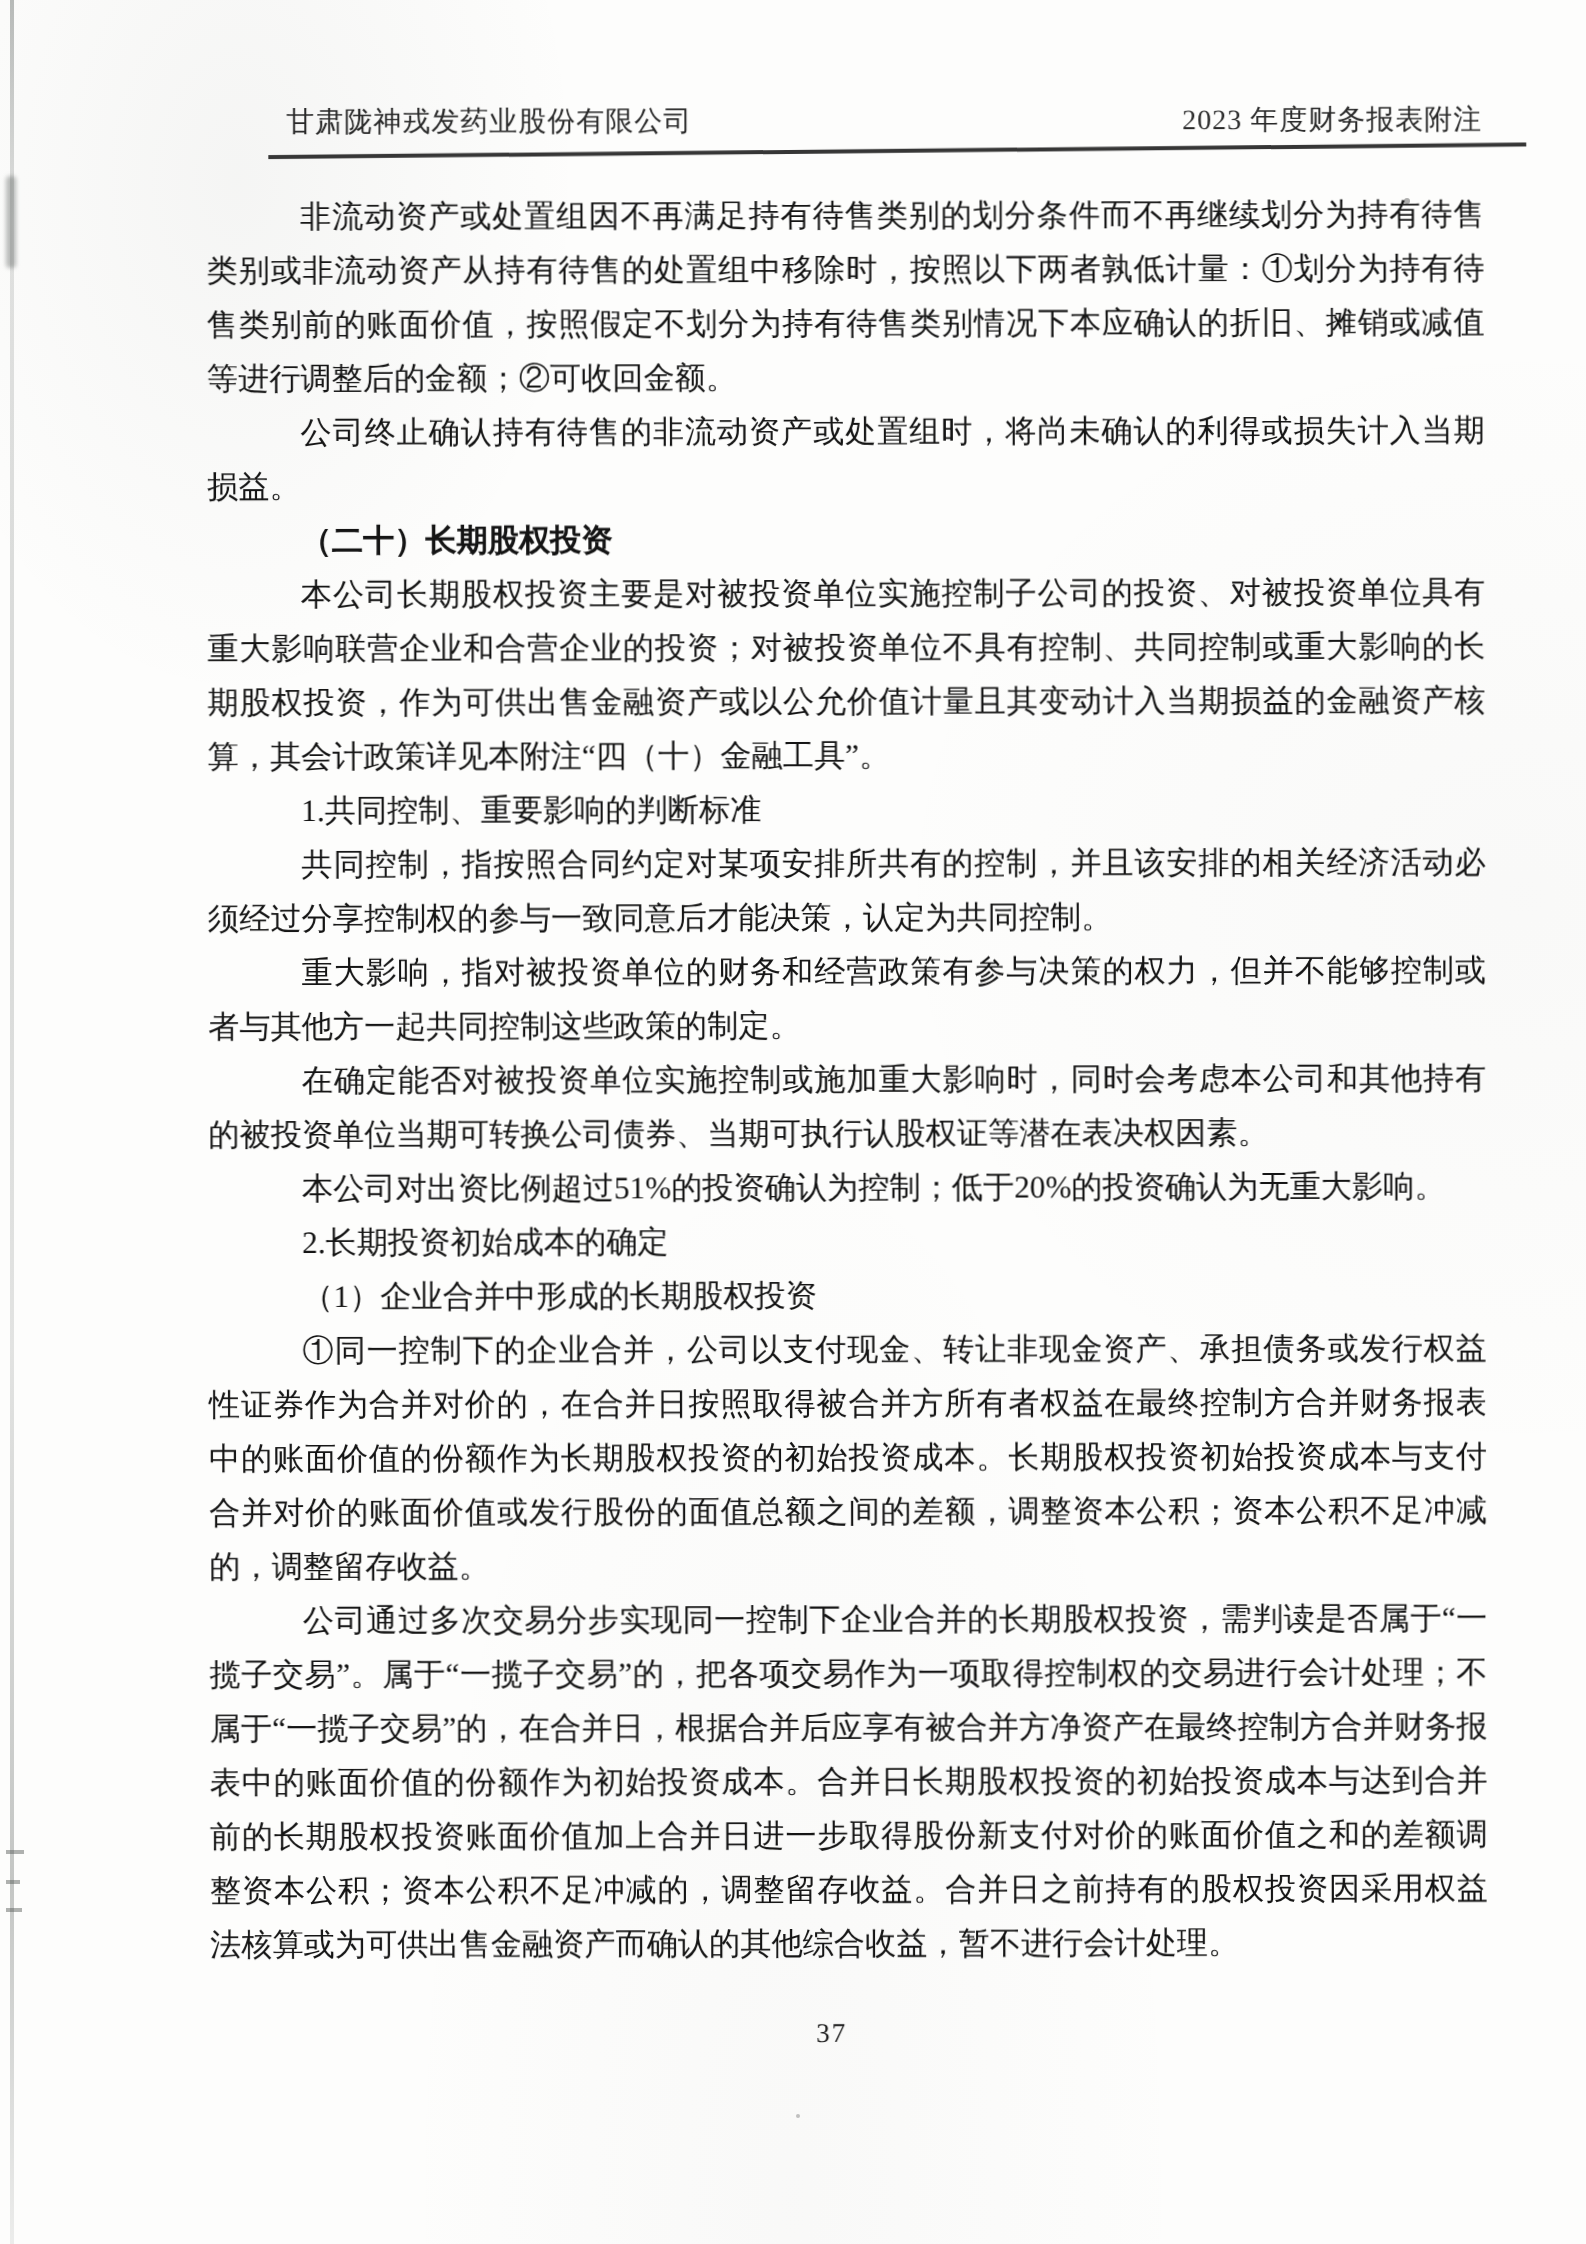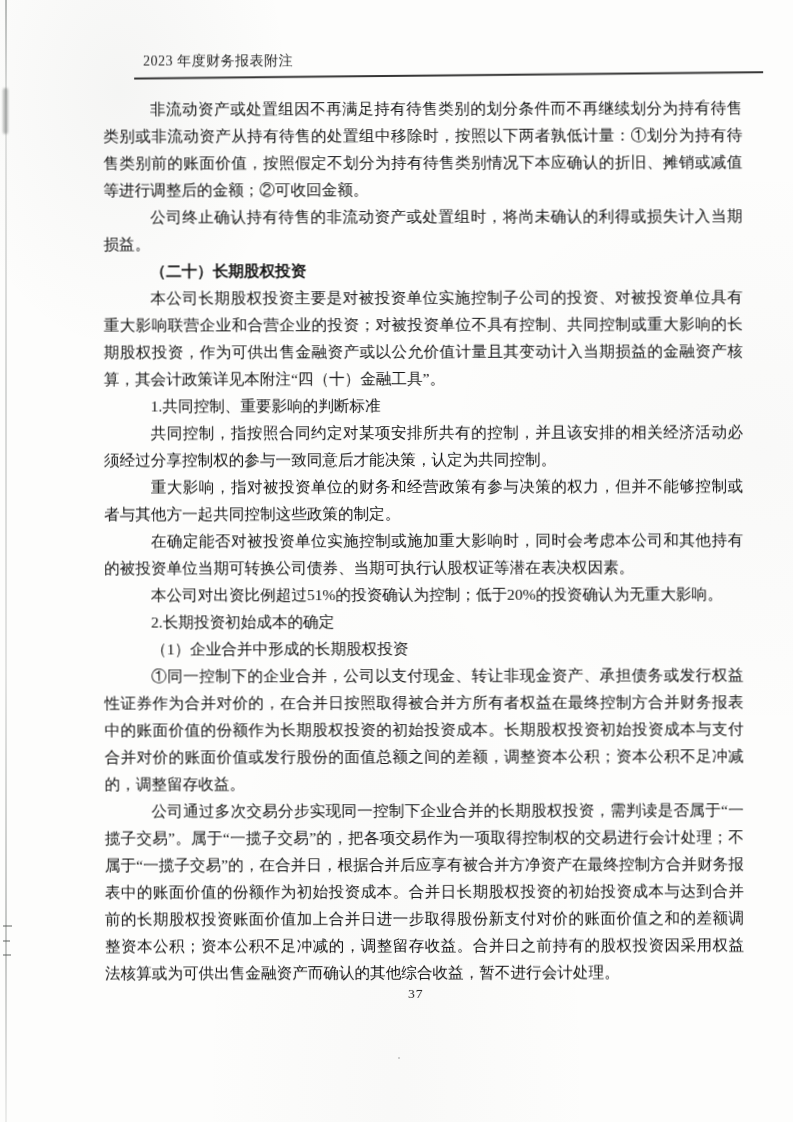--- a/index.html
+++ b/index.html
@@ -73,21 +73,21 @@
   .doc-body p {
     margin: 0;
     text-indent: 3em;
   }
   .doc-body .heading {
     font-weight: 700;
   }
   .page-number {
     position: absolute;
     left: 406px;
-    top: 986px;
+    top: 1009px;
     font-size: 13.5px;
     color: #242424;
     letter-spacing: 1px;
   }
   
   .edge-line {
     position: absolute;
     left: 5px;
     top: 0;
     width: 2px;
@@ -137,20 +137,21 @@
   <div class="edge-tick tick-a"></div>
   <div class="edge-tick tick-b"></div>
   <div class="edge-tick tick-c"></div>
   <div class="speck speck-a"></div>
   <div class="speck speck-b"></div>
 
   <div class="scan-skew">
     <div class="soften">
 
       <div class="page-header">
+        <span>甘肃陇神戎发药业股份有限公司</span>
         <span>2023 年度财务报表附注</span>
       </div>
 
       <div class="header-rule"></div>
 
       <div class="doc-body">
         <p>非流动资产或处置组因不再满足持有待售类别的划分条件而不再继续划分为持有待售类别或非流动资产从持有待售的处置组中移除时，按照以下两者孰低计量：①划分为持有待售类别前的账面价值，按照假定不划分为持有待售类别情况下本应确认的折旧、摊销或减值等进行调整后的金额；②可收回金额。</p>
         <p>公司终止确认持有待售的非流动资产或处置组时，将尚未确认的利得或损失计入当期损益。</p>
         <p class="heading">（二十）长期股权投资</p>
         <p>本公司长期股权投资主要是对被投资单位实施控制子公司的投资、对被投资单位具有重大影响联营企业和合营企业的投资；对被投资单位不具有控制、共同控制或重大影响的长期股权投资，作为可供出售金融资产或以公允价值计量且其变动计入当期损益的金融资产核算，其会计政策详见本附注“四（十）金融工具”。</p>

